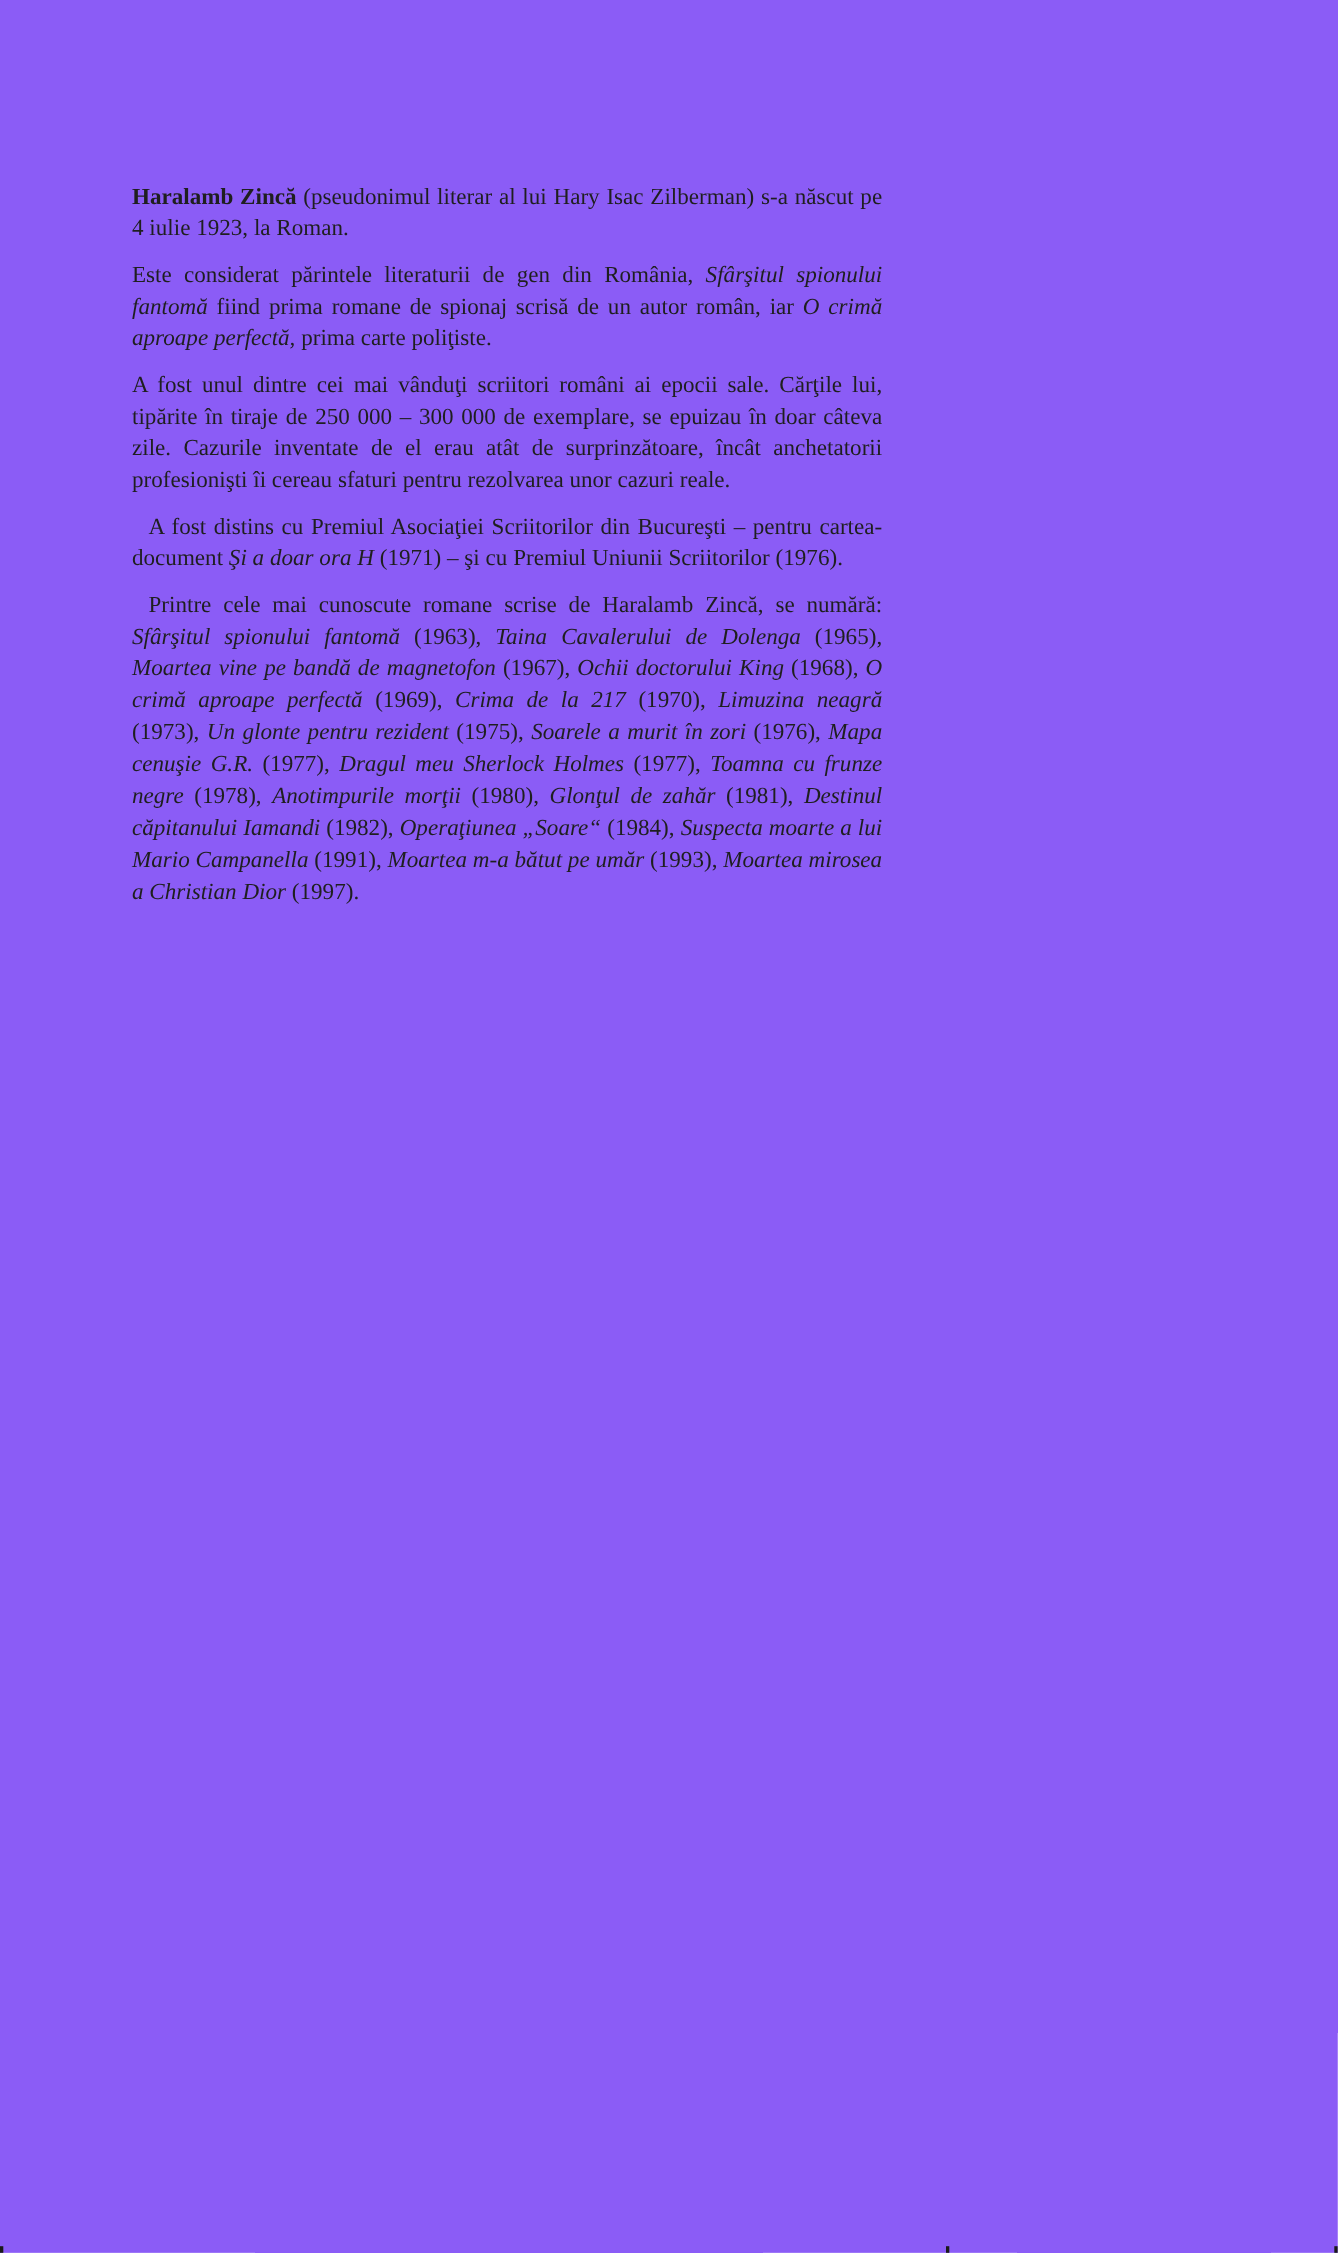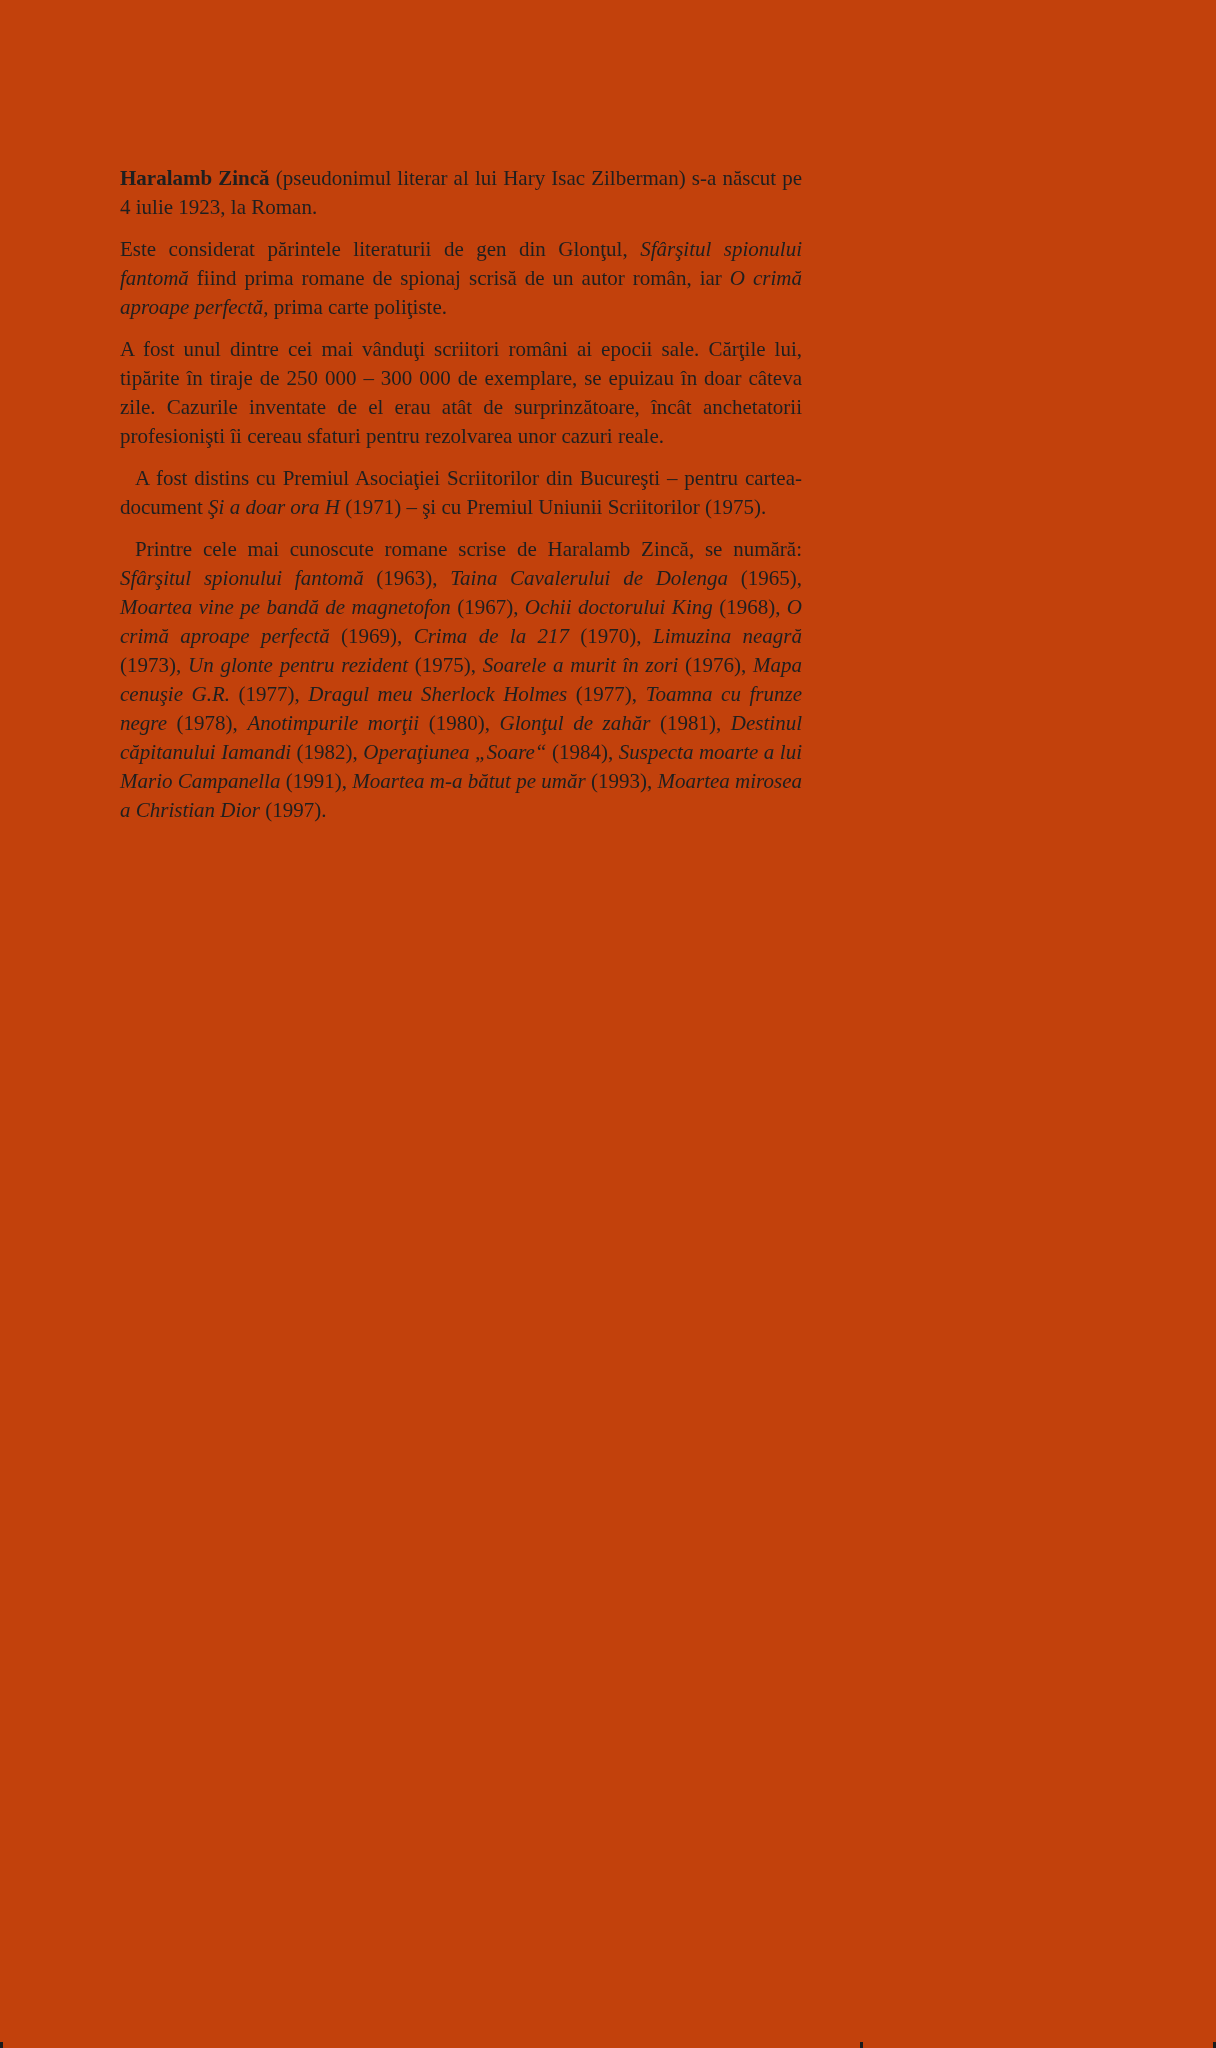--- a/index.html
+++ b/index.html
@@ -39,24 +39,24 @@
   .b { font-weight: bold; }
   .i { font-style: italic; }
   .edge-mark {
     position: absolute;
     background: #1a1a1a;
   }
 </style>
 </head>
 <body>
 
-<main class="page" style="background: #c2410c; color: rgb(31, 31, 31);">
+<main class="page" style="background: #8b5cf6; color: rgb(31, 31, 31);">
   <section class="text-block">
       <p><span class="b">Haralamb Zincă</span><span> (pseudonimul literar al lui Hary Isac Zilberman) s-a născut pe 4 iulie 1923, la Roman.</span></p>
-      <p><span>Este considerat părintele literaturii de gen din Glonţul, </span><span class="i">Sfârşitul spionului fantomă</span><span> fiind prima romane de spionaj scrisă de un autor român, iar </span><span class="i">O crimă aproape perfectă,</span><span> prima carte poliţiste.</span></p>
+      <p><span>Este considerat părintele literaturii de gen din România, </span><span class="i">Sfârşitul spionului fantomă</span><span> fiind prima romane de spionaj scrisă de un autor român, iar </span><span class="i">O crimă aproape perfectă,</span><span> prima carte poliţiste.</span></p>
       <p><span>A fost unul dintre cei mai vânduţi scriitori români ai epocii sale. Cărţile lui, tipărite în tiraje de 250 000 – 300 000 de exemplare, se epuizau în doar câteva zile. Cazurile inventate de el erau atât de surprinzătoare, încât anchetatorii profesionişti îi cereau sfaturi pentru rezolvarea unor cazuri reale.</span></p>
-      <p class="indent"><span>A fost distins cu Premiul Asociaţiei Scriitorilor din Bucureşti – pentru cartea-document </span><span class="i">Şi a doar ora H</span><span> (1971) – şi cu Premiul Uniunii Scriitorilor (1975).</span></p>
+      <p class="indent"><span>A fost distins cu Premiul Asociaţiei Scriitorilor din Bucureşti – pentru cartea-document </span><span class="i">Şi a doar ora H</span><span> (1971) – şi cu Premiul Uniunii Scriitorilor (1976).</span></p>
       <p class="indent"><span>Printre cele mai cunoscute romane scrise de Haralamb Zincă, se numără: </span><span class="i">Sfârşitul spionului fantomă</span><span> (1963), </span><span class="i">Taina Cavalerului de Dolenga</span><span> (1965), </span><span class="i">Moartea vine pe bandă de magnetofon</span><span> (1967), </span><span class="i">Ochii doctorului King</span><span> (1968), </span><span class="i">O crimă aproape perfectă</span><span> (1969), </span><span class="i">Crima de la 217</span><span> (1970), </span><span class="i">Limuzina neagră</span><span> (1973), </span><span class="i">Un glonte pentru rezident</span><span> (1975), </span><span class="i">Soarele a murit în zori</span><span> (1976), </span><span class="i">Mapa cenuşie G.R.</span><span> (1977), </span><span class="i">Dragul meu Sherlock Holmes</span><span> (1977), </span><span class="i">Toamna cu frunze negre</span><span> (1978), </span><span class="i">Anotimpurile morţii</span><span> (1980), </span><span class="i">Glonţul de zahăr</span><span> (1981), </span><span class="i">Destinul căpitanului Iamandi</span><span> (1982), </span><span class="i">Operaţiunea „Soare“</span><span> (1984), </span><span class="i">Suspecta moarte a lui Mario Campanella</span><span> (1991), </span><span class="i">Moartea m-a bătut pe umăr</span><span> (1993), </span><span class="i">Moartea mirosea a Christian Dior</span><span> (1997).</span></p>
     </section>
   <div class="edge-mark" style="left:0; bottom:0; width:3px; height:6px;"></div>
   <div class="edge-mark" style="left:860px; bottom:0; width:3px; height:6px;"></div>
   <div class="edge-mark" style="right:0; bottom:0; width:3px; height:6px;"></div>
 </main>
 
 </body></html>

